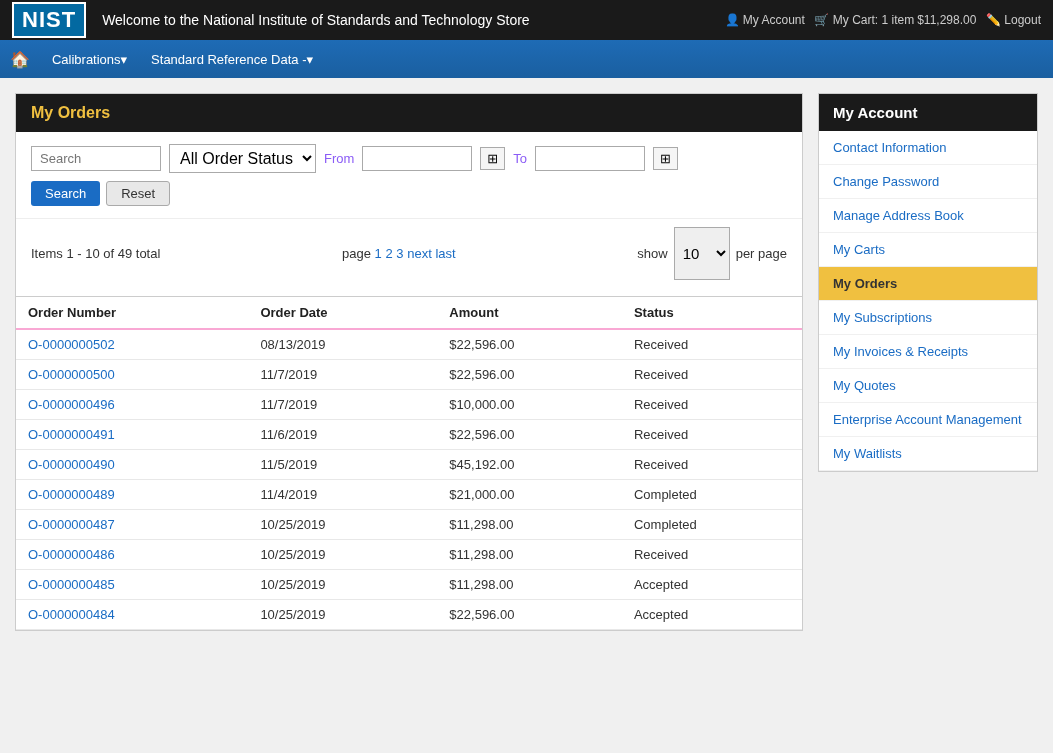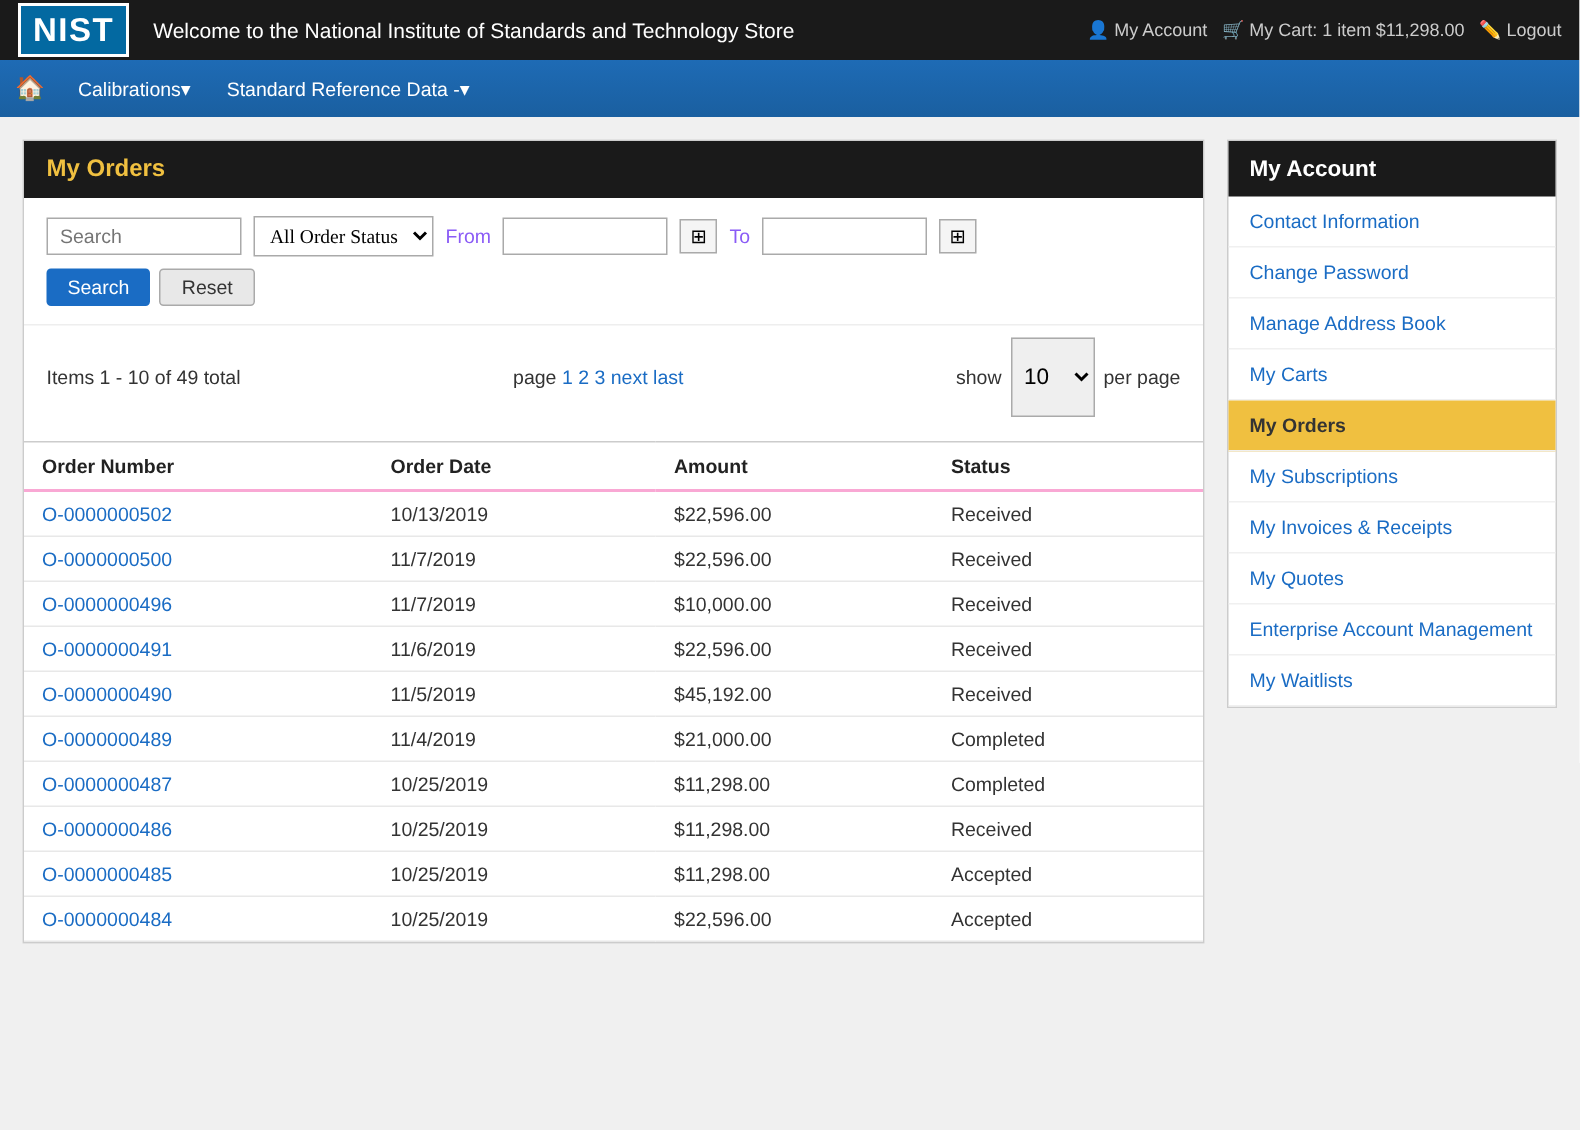--- a/index.html
+++ b/index.html
@@ -104,23 +104,22 @@
     }
     #search-input {
       border: 1px solid #aaa;
       padding: 4px 8px;
       font-size: 13px;
       width: 130px;
     }
     #status-select {
       border: 1px solid #aaa;
       padding: 4px 6px;
-      font-size: 13px;
+      font-size: 16px;
       background: #fff;
-      font-family: Liberation Serif, serif;
     }
     .filter-label {
       font-size: 13px;
       color: #8b5cf6;
     }
     .date-input {
       border: 1px solid #aaa;
       padding: 4px 6px;
       font-size: 13px;
       width: 110px;
@@ -327,21 +326,21 @@
             <th>Order Date</th>
             <th>Amount</th>
             <th>Status</th>
           </tr>
         </thead>
         <tbody id="orders-tbody">
         <tr>
     <td>
       <a class="order-link">O-0000000502</a>
     </td>
-    <td>10/13/2019</td>
+    <td>08/13/2019</td>
     <td class="amount-cell">$22,596.00</td>
     <td>Received</td>
   </tr>
             <tr>
     <td>
       <a class="order-link">O-0000000500</a>
     </td>
     <td>11/7/2019</td>
     <td class="amount-cell">$22,596.00</td>
     <td>Received</td>

